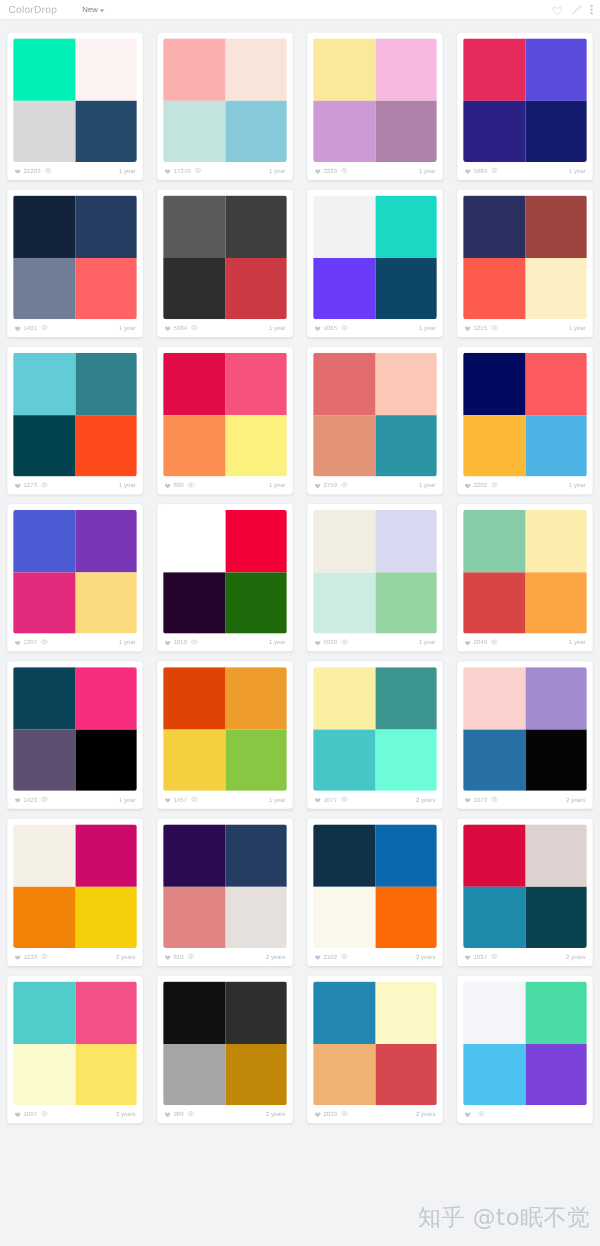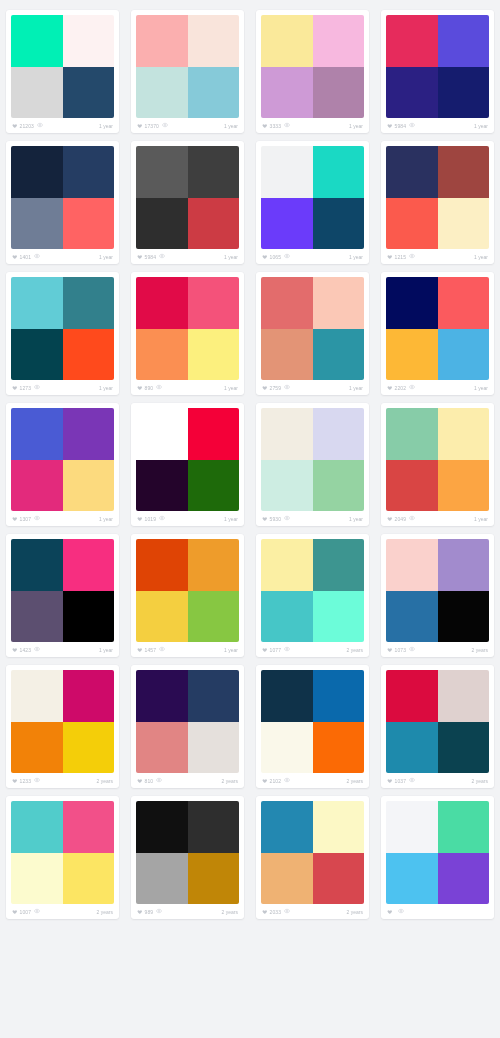--- a/index.html
+++ b/index.html
@@ -106,20 +106,45 @@
     pointer-events: none;
     white-space: nowrap;
   }
   .page { position: relative; width: 500px; height: 1038px; }
 </style>
 </head>
 <body>
 
 <div class="page">
 
+  <div class="topbar">
+    <div class="brand">ColorDrop</div>
+    <div class="nav-new">
+      <span>New</span>
+      <span class="caret"></span>
+    </div>
+    <div class="topbar-right">
+      <span>
+        <svg class="ic" width="9" height="9" viewBox="0 0 24 24" fill="none" stroke="#9aa0a8" stroke-width="2">
+          <path d="M12 21s-7.5-4.9-9.3-9.2C1.3 8.4 3.2 5 6.6 5c2 0 3.4 1.1 4.2 2.2l1.2 1.6 1.2-1.6C14 6.1 15.4 5 17.4 5c3.4 0 5.3 3.4 3.9 6.8C19.5 16.1 12 21 12 21z"></path>
+        </svg>
+      </span>
+      <span>
+        <svg class="ic" width="9" height="9" viewBox="0 0 24 24" fill="none" stroke="#9aa0a8" stroke-width="2" stroke-linecap="round">
+          <path d="M19 3l2 2-9.5 9.5-3 1 1-3L19 3z"></path>
+          <path d="M7.5 16.5c-1.5 1.5-1 4-4 4.5.5-3 1-4 2.5-5"></path>
+        </svg>
+      </span>
+      <span class="dots">
+          <i></i>
+          <i></i>
+          <i></i>
+        </span>
+    </div>
+  </div>
 
   <div class="grid" id="grid">
       <div class="card-slot">
         <div class="card">
           <div class="swatches">
             <div class="sw" title="#00F0B5" style="background: rgb(0, 240, 181);"></div>
             <div class="sw" title="#FDF2F2" style="background: rgb(253, 242, 242);"></div>
             <div class="sw" title="#D8D8D8" style="background: rgb(216, 216, 216);"></div>
             <div class="sw" title="#24496B" style="background: rgb(36, 73, 107);"></div>
           </div>
@@ -810,13 +835,14 @@
                   <path d="M1 12s4-7 11-7 11 7 11 7-4 7-11 7S1 12 1 12z"></path>
                   <circle cx="12" cy="12" r="3"></circle>
                 </svg></span>
             </div>
             <div class="age"></div>
           </div>
         </div>
       </div>
     </div>
 
+  <div class="watermark">知乎 @to眠不觉</div>
 </div>
 
 </body></html>

